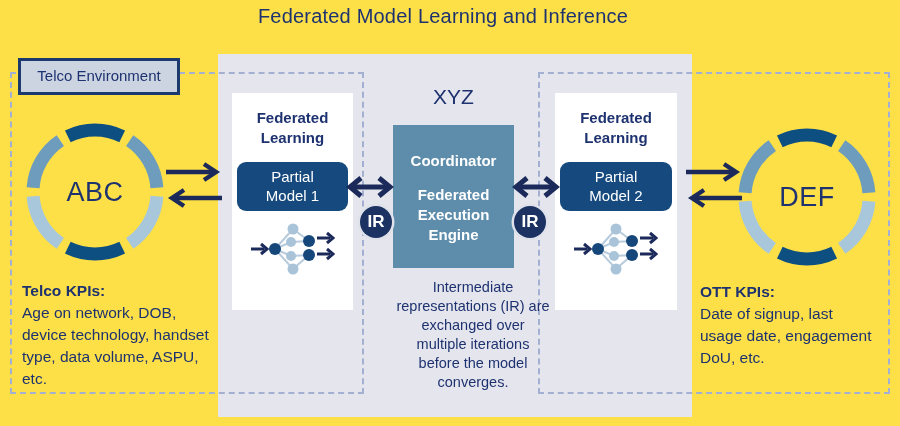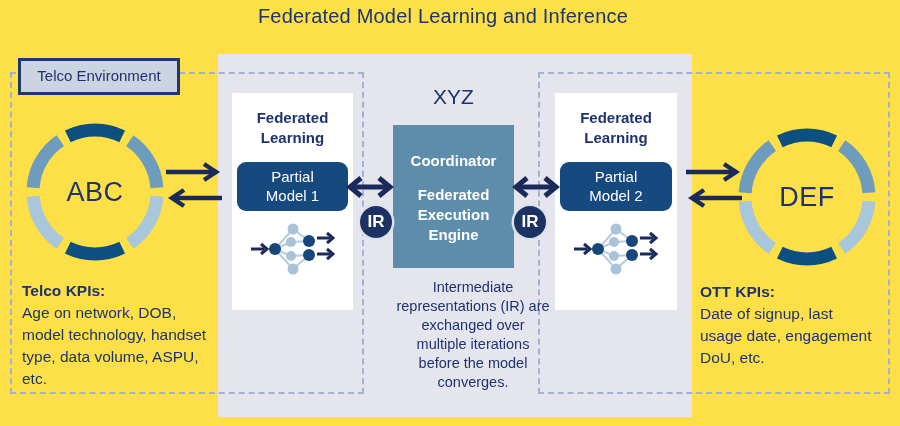--- a/index.html
+++ b/index.html
@@ -219,20 +219,20 @@
     </g>
   </svg>
 
   <div class="abs ir-badge" id="ir-left">IR</div>
   <div class="abs ir-badge" id="ir-right">IR</div>
 
   <div class="abs" id="note">Intermediate representations (IR) are exchanged over multiple iterations before the model converges.</div>
 
   <div class="abs kpis" id="telco-kpis">
     <span class="kpi-heading">Telco KPIs:</span><br>
-    <span>Age on network, DOB, model technology, handset type, data volume, ASPU, etc.</span>
+    <span>Age on network, DOB, device technology, handset type, data volume, ASPU, etc.</span>
   </div>
   <div class="abs kpis" id="ott-kpis">
     <span class="kpi-heading">OTT KPIs:</span><br>
     <span>Date of signup, last usage date, engagement DoU, etc.</span>
   </div>
 
 </div>
 
 </body></html>

